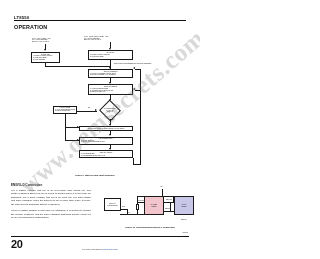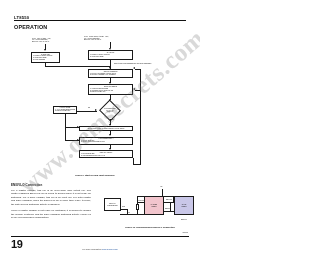--- a/index.html
+++ b/index.html
@@ -260,21 +260,21 @@
     <div class="dot" style="left:65.6px;top:15.6px;"></div>
     <div class="wire wh" style="left:33px;top:16px;width:7px;"></div>
 
     <div class="pin" style="left:77px;top:33px;">8550 F10</div>
   </div>
 
   <div class="cap" style="left:104px;top:226px;width:92px;">Figure 10. Recommended EN/UVLO Connection</div>
 
   <div class="docid">8550fa</div>
   <div class="foot-rule"></div>
-  <div class="pgno">19</div>
+  <div class="pgno">20</div>
   <div class="foot-txt">
     <span>For more information</span>
     <span class="foot-link">www.analog.com</span>
   </div>
 
   <div class="wm">www.oemsecrets.com</div>
 
 </div>
 
 </body></html>

